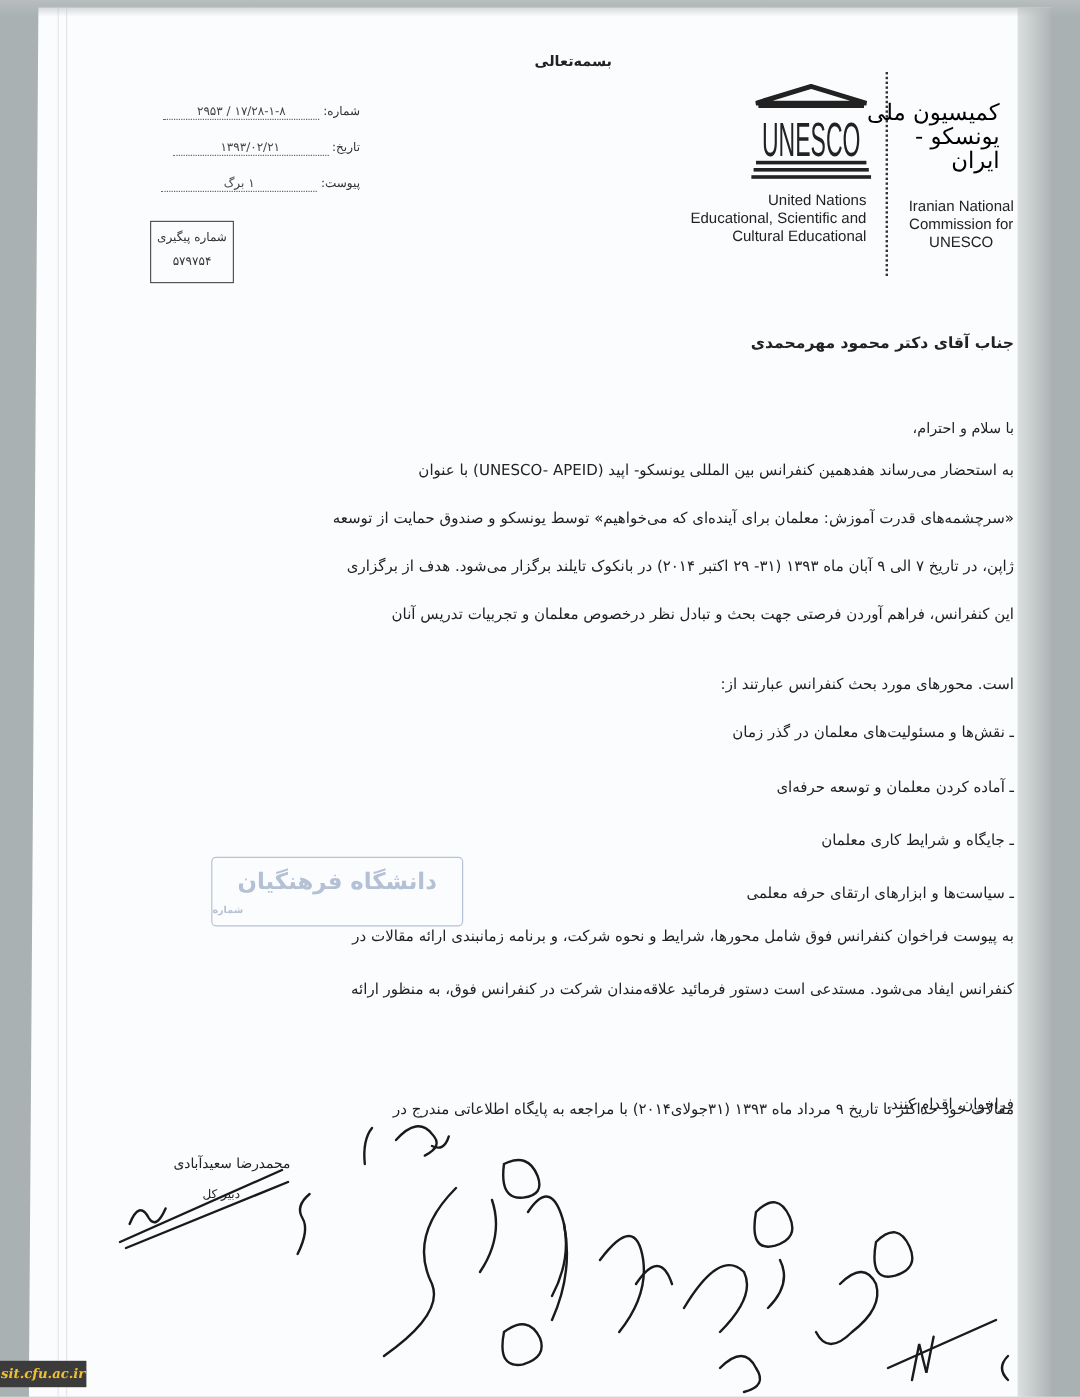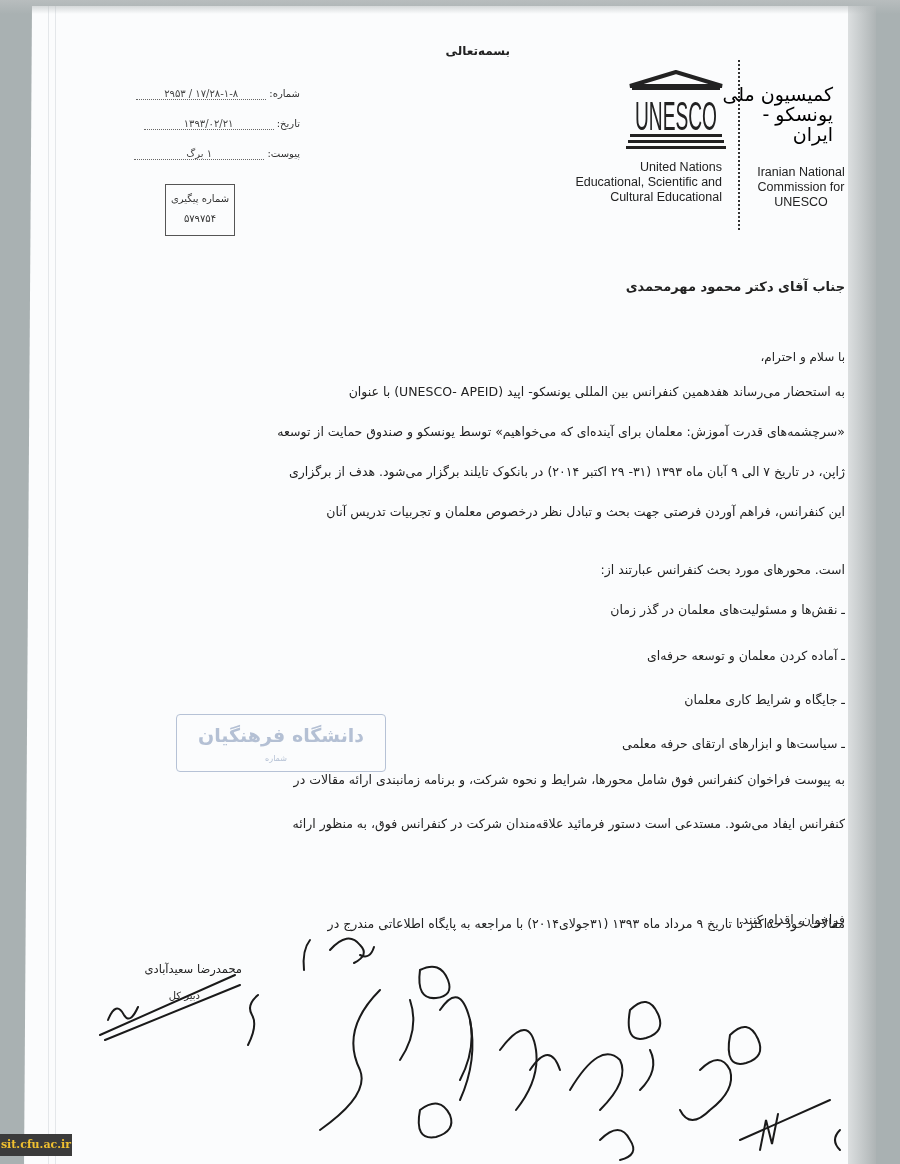--- a/index.html
+++ b/index.html
@@ -21,41 +21,41 @@
       position: absolute; left: 0; top: 0; width: 900px; height: 14px;
       background: linear-gradient(to bottom, #b8bdbe, rgba(251,252,253,0));
     }
     .fold-line { position: absolute; top: 0; height: 1164px; width: 1px; background: #e4e7ea; }
     .abs { position: absolute; }
     .rtl { direction: rtl; text-align: right; }
     .fa { font-family: "DejaVu Sans", sans-serif; color: #222; }
     .bismillah { left: 420px; top: 44px; font-size: 12px; font-weight: bold; width: 90px; }
     .meta-row { left: 100px; width: 200px; font-size: 10px; color: #333; }
     .meta-row .dots { display: inline-block; border-bottom: 1px dotted #666; min-width: 130px; text-align: center; font-size: 10px; color: #444; }
-    .ref-box { left: 125px; top: 184px; width: 70px; height: 52px; border: 1px solid #555; font-size: 10px; text-align: center; line-height: 20px; color: #333; padding-top: 4px; box-sizing: border-box; margin-left: 40px; }
+    .ref-box { left: 125px; top: 184px; width: 70px; height: 52px; border: 1px solid #555; font-size: 10px; text-align: center; line-height: 20px; color: #333; padding-top: 4px; box-sizing: border-box; }
     .logo { left: 626px; top: 70px; width: 100px; height: 80px; }
     .org-en { left: 540px; top: 160px; width: 182px; font-family: "Liberation Sans", sans-serif; font-size: 12.5px; line-height: 15px; text-align: right; color: #222; }
     .dotted-v { left: 738px; top: 60px; height: 170px; border-left: 2px dotted #333; }
     .comm-fa { left: 721px; top: 84px; width: 112px; font-size: 19px; line-height: 20px; color: #000000; }
     .comm-en { left: 746px; top: 165px; width: 110px; font-family: "Liberation Sans", sans-serif; font-size: 12.5px; line-height: 15px; text-align: center; color: #222; }
     .recipient { left: 500px; top: 275px; width: 345px; font-size: 13px; font-weight: bold; line-height: 24px; }
     .greeting { left: 500px; top: 350px; width: 345px; font-size: 12px; }
     .body-line { left: 100px; width: 745px; font-size: 12.5px; line-height: 20px; color: #222; white-space: nowrap; text-align: justify; }
     .bullet { left: 380px; width: 465px; font-size: 12.5px; color: #222; }
     .stamp {
       left: 176px; top: 714px; width: 208px; height: 56px;
       border: 1.5px solid #b6c2d6; border-radius: 4px;
       color: #b4c0d4; font-size: 19px; font-weight: bold; text-align: center; line-height: 40px;
     }
-    .stamp small { display: block; font-size: 8px; line-height: 8px; font-weight: normal; text-align: center; padding-right: 10px; }
+    .stamp small { display: block; font-size: 8px; line-height: 8px; font-weight: bold; text-align: left; padding-right: 10px; }
     .signer { left: 92px; top: 962px; width: 150px; font-size: 11.5px; font-weight: normal; color: #222; }
     .signer-title { left: 100px; top: 990px; width: 100px; font-size: 10px; color: #222; }
     .watermark {
       left: 0; top: 1134px; width: 72px; height: 22px; background: #3b3b3b;
-      color: #f0c030; font-family: "DejaVu Serif", serif; font-weight: bold;
+      color: #f0c030; font-family: "DejaVu Serif", serif; font-style: italic; font-weight: bold;
       font-size: 11px; line-height: 22px; text-align: center;
     }
     svg.hand { position: absolute; left: 0; top: 0; pointer-events: none; }
   </style>
 </head>
 <body>
 
 <div class="paper">
   <div class="fold-line" style="left:24px"></div>
   <div class="fold-line" style="left:31px"></div>

